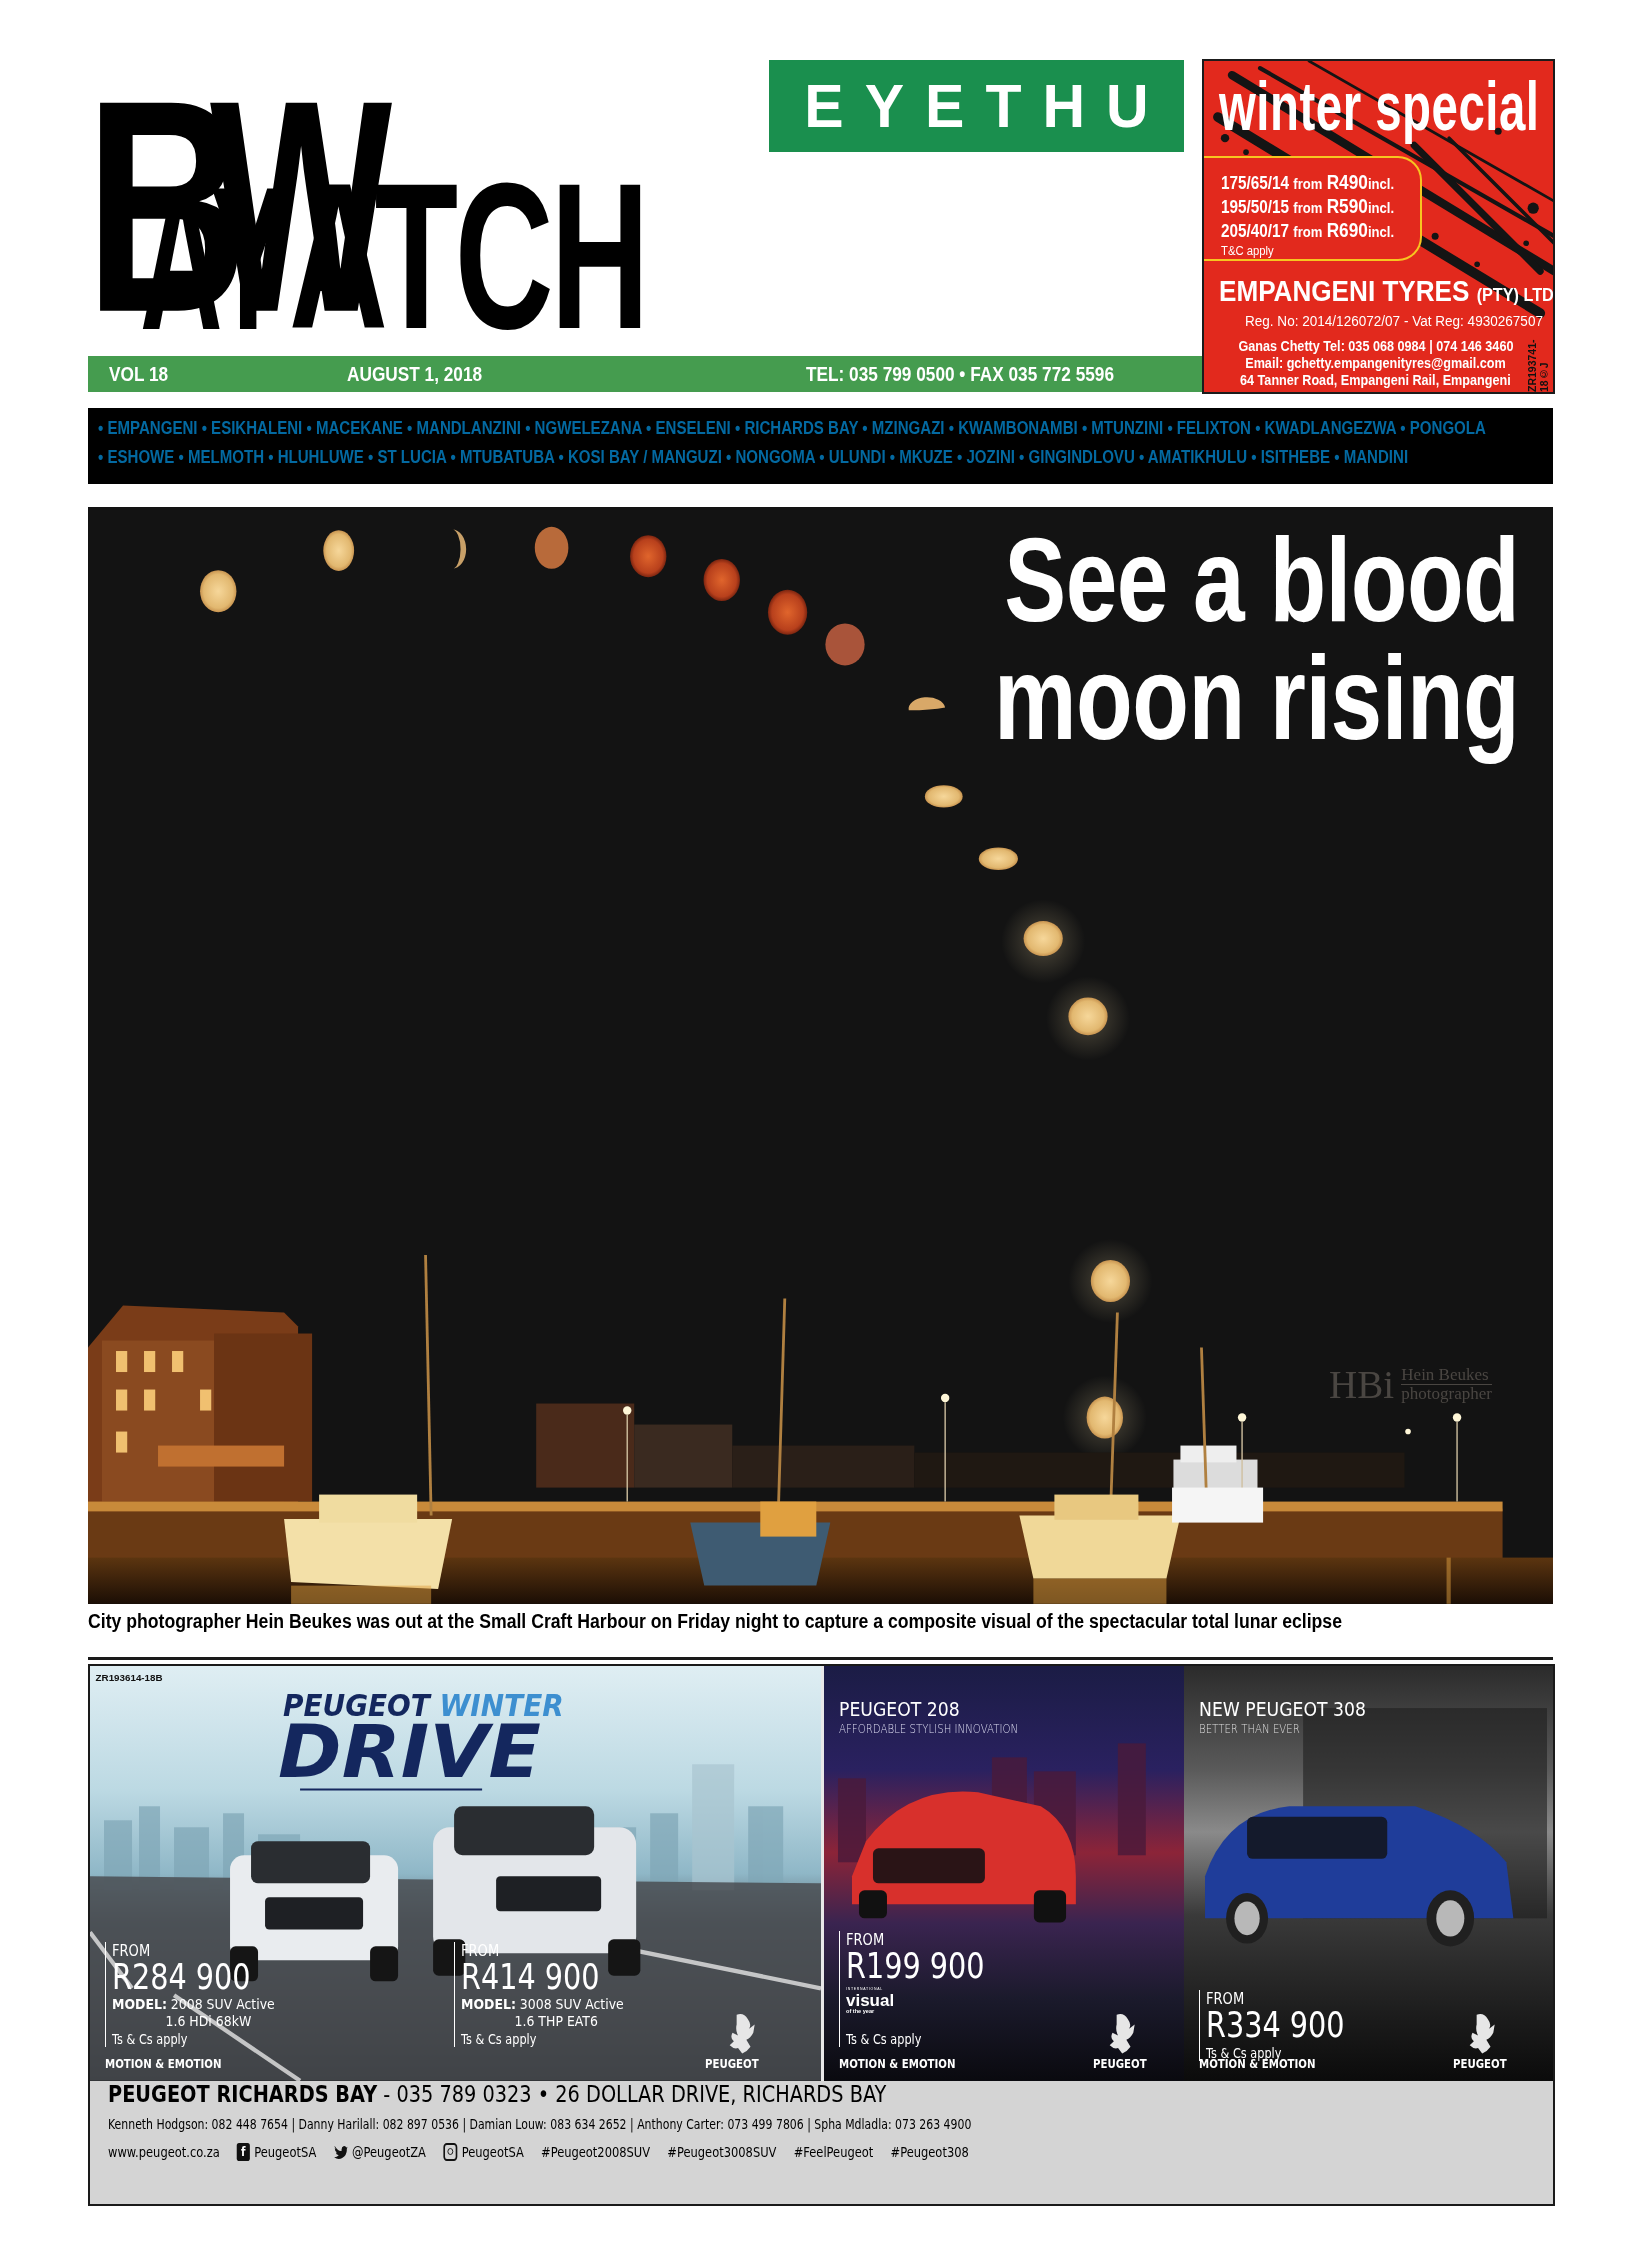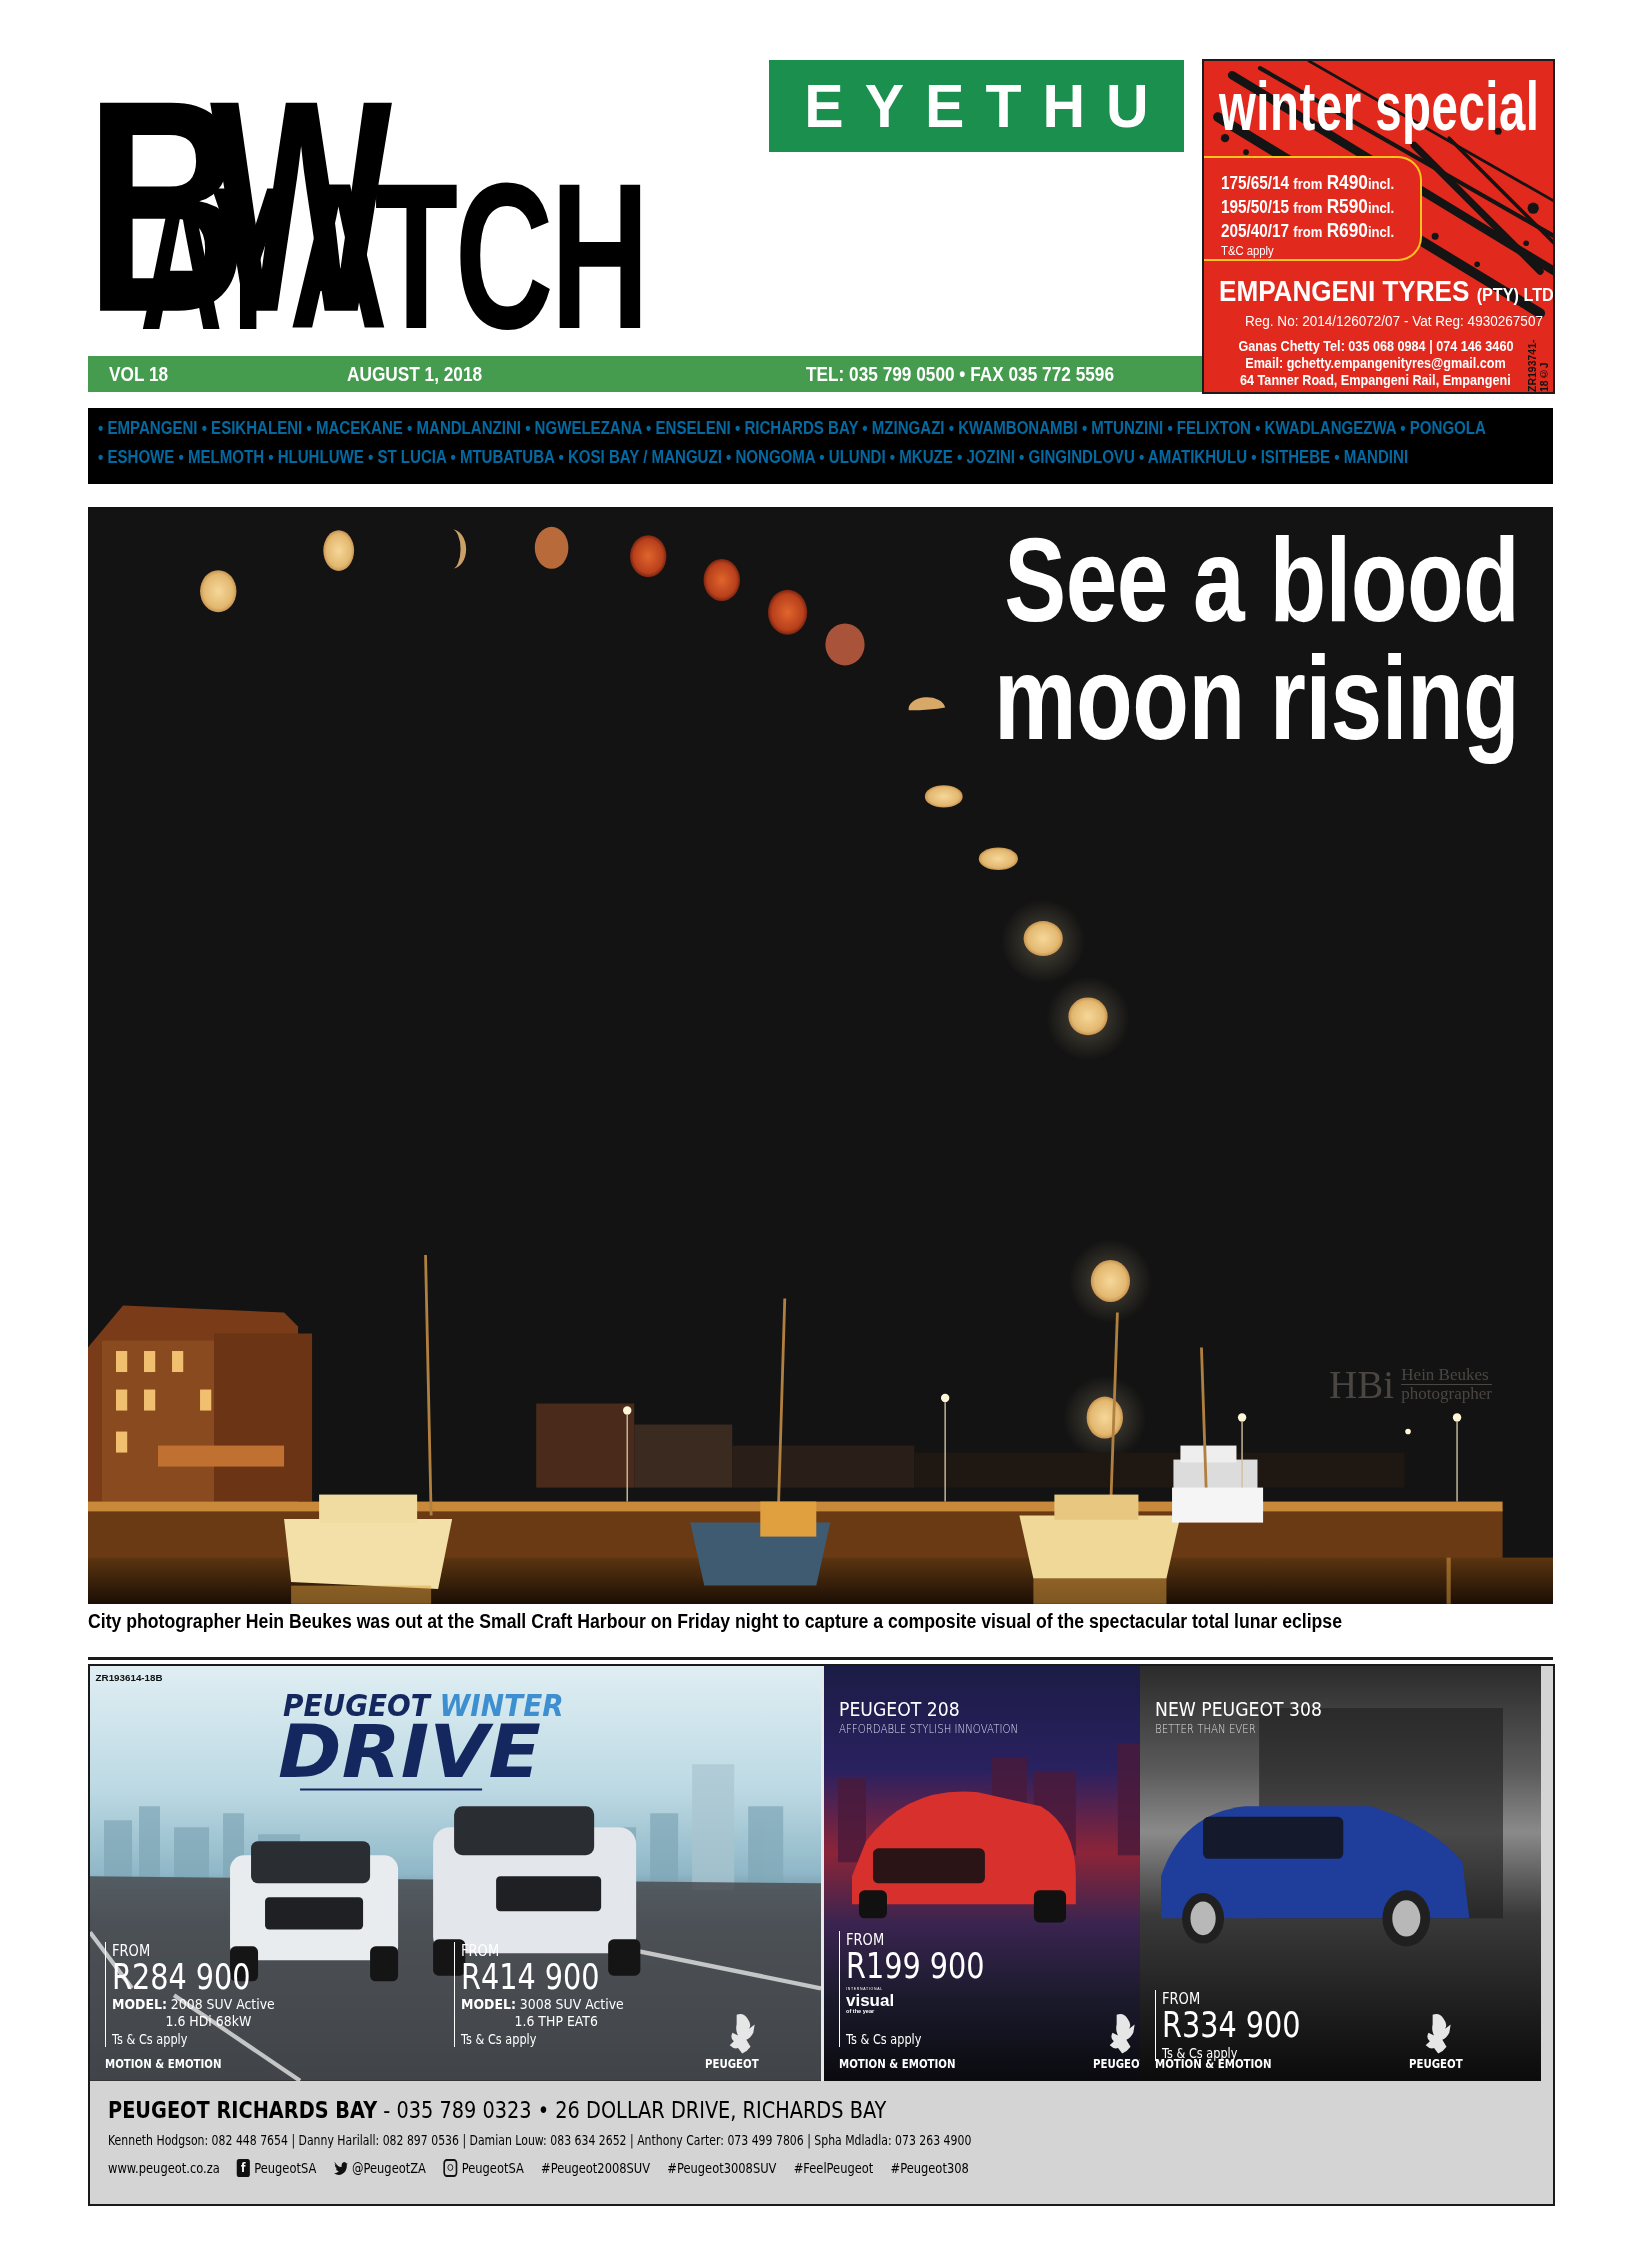--- a/index.html
+++ b/index.html
@@ -56,34 +56,34 @@
 
   #caption { left: 88px; top: 1610px; font-weight: 700; font-size: 20.3px; white-space: nowrap;
     transform: scaleX(0.87); transform-origin: left top; }
   #rule { left: 88px; top: 1657px; width: 1465px; height: 2.8px; background: #1a1a1a; }
 
   
   #pg-ad { left: 88px; top: 1664px; width: 1467px; height: 542px; border: 2.8px solid #1a1a1a; background: #d4d4d4; overflow: hidden; }
   .panel { position: absolute; top: 0; height: 415px; overflow: hidden; }
   #panel-drive { left: 0; width: 731px; background: linear-gradient(180deg, #dfeef3 0%, #bcd9e3 30%, #8fb7c7 50%, #55646c 62%, #3b3d40 80%, #0b0b0b 100%); }
   #panel-208 { left: 734px; width: 361px; background: linear-gradient(180deg, #1b1c45 0%, #2a2160 25%, #8c2438 45%, #3a2450 62%, #1b1a2c 80%, #0a0a0f 100%); }
-  #panel-308 { left: 1050px; width: 401px; background: linear-gradient(180deg, #2b2b2b 0%, #5a5a5a 25%, #8a8a8a 40%, #3a3a3a 60%, #1b1b1b 85%, #0b0b0b 100%); }
+  #panel-308 { left: 1094px; width: 401px; background: linear-gradient(180deg, #2b2b2b 0%, #5a5a5a 25%, #8a8a8a 40%, #3a3a3a 60%, #1b1b1b 85%, #0b0b0b 100%); }
   .divider-v { position: absolute; top: 0; width: 2.8px; height: 415px; background: #e8e8e8; }
   .pg-light { font-family: "DejaVu Sans", sans-serif; color: #fff; white-space: nowrap; position: absolute; }
   .from-block { position: absolute; border-left: 1.4px solid #fff; padding-left: 5.6px; color: #fff; }
   .from-block .from { font-size: 15.4px; font-family: "DejaVu Sans", sans-serif; transform: scaleX(0.85); transform-origin: left; }
   .from-block .price { font-size: 35px; font-family: "DejaVu Sans", sans-serif; line-height: 35px; transform: scaleX(0.82); transform-origin: left; white-space: nowrap; }
   .from-block .model { font-size: 14.7px; font-family: "DejaVu Sans", sans-serif; white-space: nowrap; transform: scaleX(0.85); transform-origin: left; line-height: 17px; }
   .from-block .model b { font-weight: 700; }
   .from-block .tcs { font-size: 13.3px; font-family: "DejaVu Sans", sans-serif; margin-top: 2.8px; transform: scaleX(0.85); transform-origin: left; white-space: nowrap; }
   .footer-tag { position: absolute; bottom: 9.8px; font-size: 12px; font-weight: 700; color: #fff; font-family: "DejaVu Sans", sans-serif;
     transform: scaleX(0.85); transform-origin: left; white-space: nowrap; }
   .lion { position: absolute; width: 35px; height: 43px; }
 
-  #dealer { position: absolute; left: 0; top: 415px; width: 1461px; height: 122px; background: #d4d4d4; padding: 16px 18px; }
+  #dealer { position: absolute; left: 0; top: 415px; width: 1461px; height: 122px; background: #d4d4d4; padding: 0 18px; }
   #dealer-title { font-size: 23px; white-space: nowrap; transform: scaleX(0.84); transform-origin: left; font-family: "DejaVu Sans", sans-serif; }
   #dealer-title b { font-weight: 700; }
   #dealer-staff { font-size: 13.3px; margin-top: 9.8px; white-space: nowrap; transform: scaleX(0.82); transform-origin: left; font-family: "DejaVu Sans", sans-serif; }
   #dealer-social { margin-top: 11.2px; font-size: 14px; white-space: nowrap; font-family: "DejaVu Sans", sans-serif; display: flex; align-items: center; gap: 21px; transform: scaleX(0.82); transform-origin: left; }
   #dealer-social .s-item { display: inline-flex; align-items: center; gap: 5.6px; }
   .soc-icon { display: inline-block; width: 15.4px; height: 18px; background: #111; border-radius: 2.8px; color: #fff; font-size: 12.6px; font-weight: 700; text-align: center; line-height: 18px; }
 </style>
 </head>
 <body>
 

